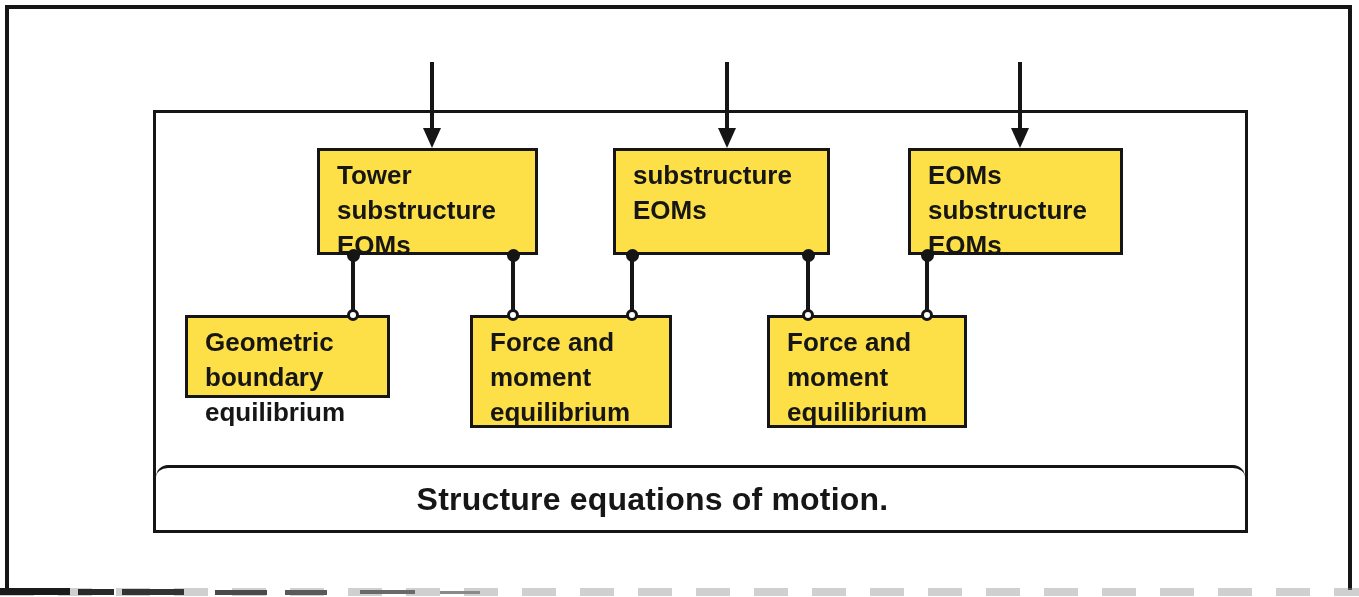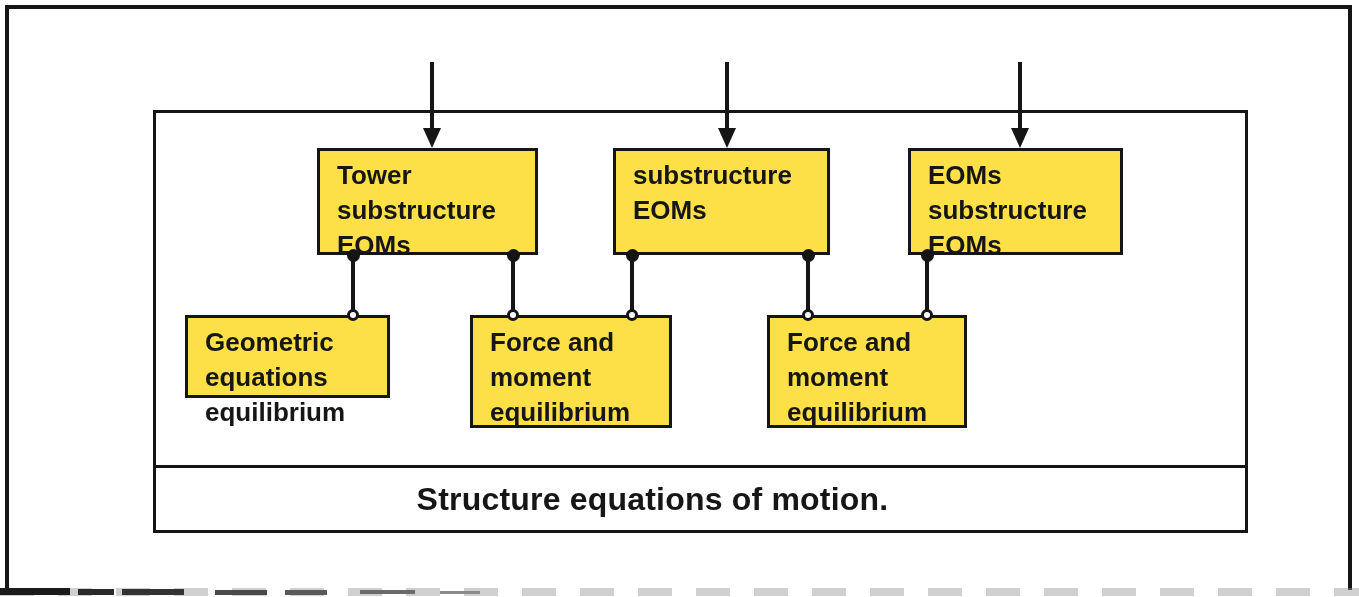--- a/index.html
+++ b/index.html
@@ -31,20 +31,21 @@
   }
   .caption-band {
     position: absolute;
     left: 0; bottom: 0;
     width: 100%; height: 65px;
     border-top: 3px solid #151515;
     box-sizing: border-box;
     display: flex;
     align-items: center;
     justify-content: center;
+    border-radius: 12px;
   }
   .caption-text {
     font-size: 32px;
     font-weight: 700;
     letter-spacing: 0.2px;
     transform: translateX(-48px);
     white-space: nowrap;
   }
   .node {
     position: absolute;
@@ -122,21 +123,21 @@
     <div class="nl">EOMs</div>
   </div>
   <div class="node" style="left:908px; top:148px; width:215px; height:107px">
     <div class="nl">EOMs</div>
     <div class="nl">substructure</div>
     <div class="nl">EOMs</div>
   </div>
 
   <div class="node" style="left:185px; top:315px; width:205px; height:83px">
     <div class="nl">Geometric</div>
-    <div class="nl">equations</div>
+    <div class="nl">boundary</div>
     <div class="nl">equilibrium</div>
   </div>
   <div class="node" style="left:470px; top:315px; width:202px; height:113px">
     <div class="nl">Force and</div>
     <div class="nl">moment</div>
     <div class="nl">equilibrium</div>
   </div>
   <div class="node" style="left:767px; top:315px; width:200px; height:113px">
     <div class="nl">Force and</div>
     <div class="nl">moment</div>

